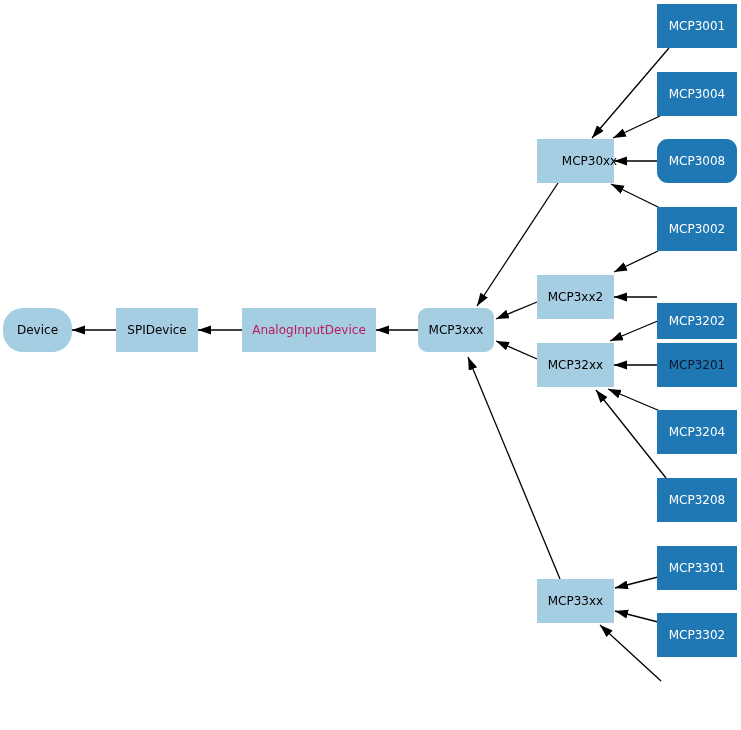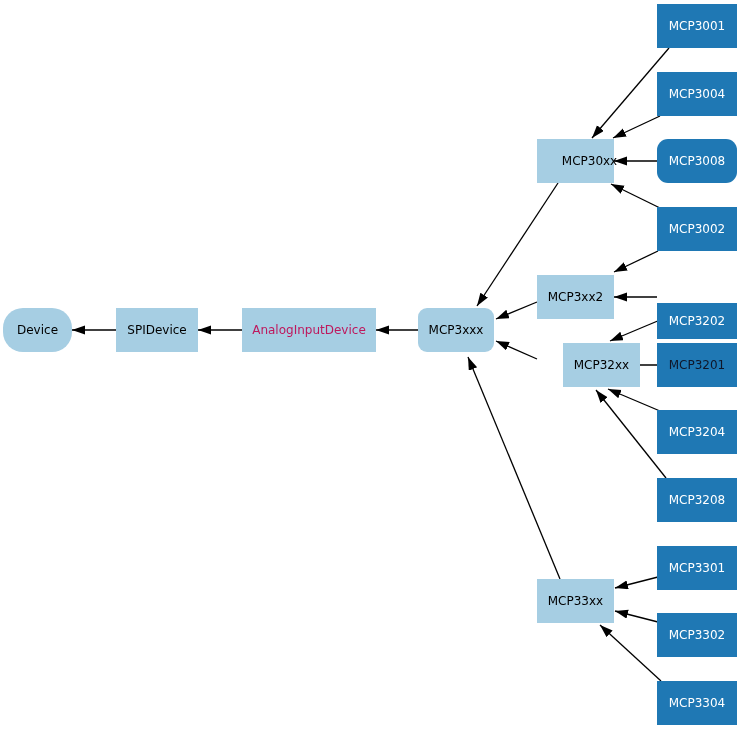--- a/index.html
+++ b/index.html
@@ -73,21 +73,21 @@
   </div>
     <div class="class-node" style="left: 418px; top: 308px; width: 76px; height: 44px; background: rgb(166, 206, 227); color: rgb(0, 0, 0); border-radius: 9px;">
     <span>MCP3xxx</span>
   </div>
     <div class="class-node" style="left: 537px; top: 139px; width: 77px; height: 44px; background: rgb(166, 206, 227); color: rgb(0, 0, 0); padding-left: 28px;">
     <span>MCP30xx</span>
   </div>
     <div class="class-node" style="left: 537px; top: 275px; width: 77px; height: 44px; background: rgb(166, 206, 227); color: rgb(0, 0, 0);">
     <span>MCP3xx2</span>
   </div>
-    <div class="class-node" style="left: 537px; top: 343px; width: 77px; height: 44px; background: rgb(166, 206, 227); color: rgb(0, 0, 0); margin-left: 26px;">
+    <div class="class-node" style="left: 537px; top: 343px; width: 77px; height: 44px; background: rgb(166, 206, 227); color: rgb(0, 0, 0);">
     <span>MCP32xx</span>
   </div>
     <div class="class-node" style="left: 537px; top: 579px; width: 77px; height: 44px; background: rgb(166, 206, 227); color: rgb(0, 0, 0);">
     <span>MCP33xx</span>
   </div>
     <div class="class-node" style="left: 657px; top: 4px; width: 80px; height: 44px; background: rgb(31, 120, 180); color: rgb(255, 255, 255);">
     <span>MCP3001</span>
   </div>
     <div class="class-node" style="left: 657px; top: 72px; width: 80px; height: 44px; background: rgb(31, 120, 180); color: rgb(255, 255, 255);">
     <span>MCP3004</span>
@@ -109,16 +109,13 @@
   </div>
     <div class="class-node" style="left: 657px; top: 478px; width: 80px; height: 44px; background: rgb(31, 120, 180); color: rgb(255, 255, 255);">
     <span>MCP3208</span>
   </div>
     <div class="class-node" style="left: 657px; top: 546px; width: 80px; height: 44px; background: rgb(31, 120, 180); color: rgb(255, 255, 255);">
     <span>MCP3301</span>
   </div>
     <div class="class-node" style="left: 657px; top: 613px; width: 80px; height: 44px; background: rgb(31, 120, 180); color: rgb(255, 255, 255);">
     <span>MCP3302</span>
   </div>
-    <div class="class-node" style="left: 657px; top: 681px; width: 80px; height: 44px; background: rgb(31, 120, 180); color: rgb(255, 255, 255);">
-    <span>MCP3304</span>
-  </div>
   </div>
 
 </body></html>

